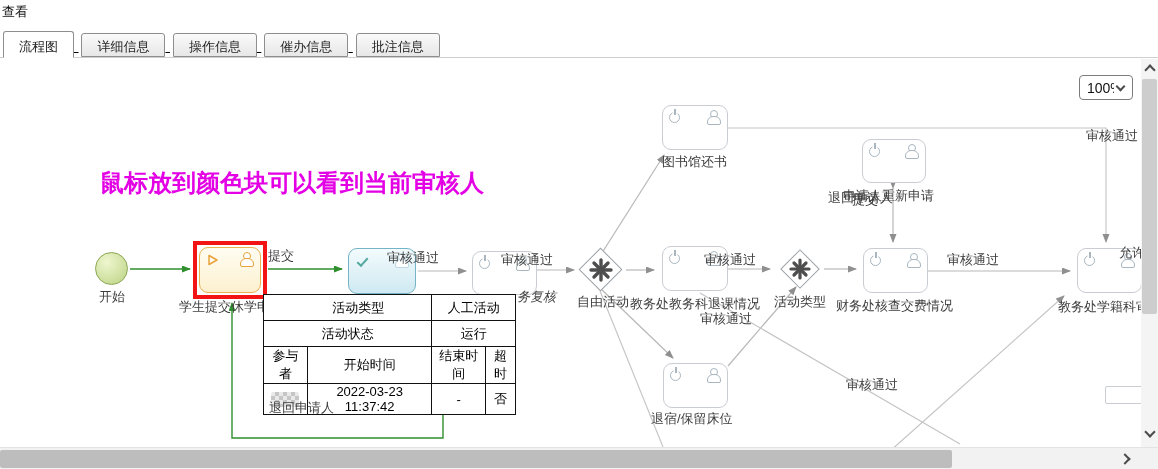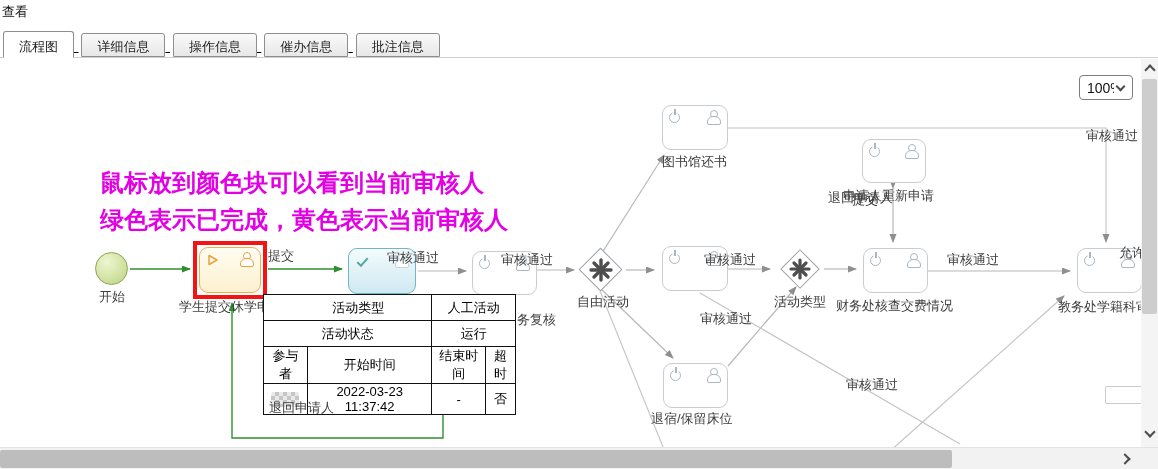--- a/index.html
+++ b/index.html
@@ -139,21 +139,21 @@
 
     <div class="node blue" style="left:348px;top:190px;width:68px;height:46px;">
       <span class="icon-check"></span>
       <span class="icon-person faded"></span>
     </div>
 
     <div class="node" style="left:472px;top:193px;width:65px;height:44px;">
       <span class="icon-power"></span>
       <span class="icon-person"></span>
     </div>
-    <span class="nlabel" style="left:517px;top:253px;">务复核</span>
+    <span class="nlabel" style="left:517px;top:230px;font-style:italic;">务复核</span>
 
     <div class="diamond" style="left:585px;top:196px;width:31px;height:31px;"></div>
     <svg class="starsvg" style="left:589px;top:200px;" width="24" height="24">
       <g stroke="#4e4e4e" stroke-width="3.4" stroke-linecap="round">
         <line x1="12" y1="2" x2="12" y2="22"></line>
           <line x1="2" y1="12" x2="22" y2="12"></line>
         <line x1="5" y1="5" x2="19" y2="19"></line>
           <line x1="19" y1="5" x2="5" y2="19"></line>
       </g>
     </svg>
@@ -170,20 +170,21 @@
       <span class="icon-person"></span>
     </div>
     <span class="elabel" style="left:828px;top:131px;">退回申请人</span>
     <span class="elabel" style="left:852px;top:133px;">提交</span>
     <span class="nlabel" style="left:843px;top:129px;">申请人重新申请</span>
 
     <div class="node" style="left:662px;top:188px;width:66px;height:45px;">
       <span class="icon-power"></span>
       <span class="icon-person"></span>
     </div>
+    <span class="nlabel" style="left:630px;top:237px;">教务处教务科退课情况</span>
 
     <div class="diamond" style="left:786px;top:197px;width:28px;height:28px;"></div>
     <svg class="starsvg" style="left:789px;top:200px;" width="22" height="22">
       <g stroke="#4e4e4e" stroke-width="3.2" stroke-linecap="round">
         <line x1="11" y1="2" x2="11" y2="20"></line>
           <line x1="2" y1="11" x2="20" y2="11"></line>
         <line x1="5" y1="5" x2="17" y2="17"></line>
           <line x1="17" y1="5" x2="5" y2="17"></line>
       </g>
     </svg>
@@ -215,21 +216,20 @@
     <span class="elabel" style="left:704px;top:193px;">审核通过</span>
     <span class="elabel" style="left:947px;top:193px;">审核通过</span>
     <span class="elabel" style="left:1086px;top:69px;">审核通过</span>
     <span class="elabel" style="left:700px;top:252px;">审核通过</span>
     <span class="elabel" style="left:846px;top:318px;">审核通过</span>
     <span class="elabel" style="left:1119px;top:186px;">允许</span>
     <span class="elabel" style="left:269px;top:341px;z-index:52;">退回申请人</span>
 
     <div class="annotation">
       <div>鼠标放到颜色块可以看到当前审核人</div>
-      <div>绿色表示已完成，黄色表示当前审核人</div>
     </div>
 
     <table class="tooltip">
       <tbody>
           <tr>
         <td colspan="2" style="width:125px;padding-left:23px;">活动类型</td>
         <td colspan="2">人工活动</td>
       </tr>
       <tr>
         <td colspan="2">活动状态</td>

